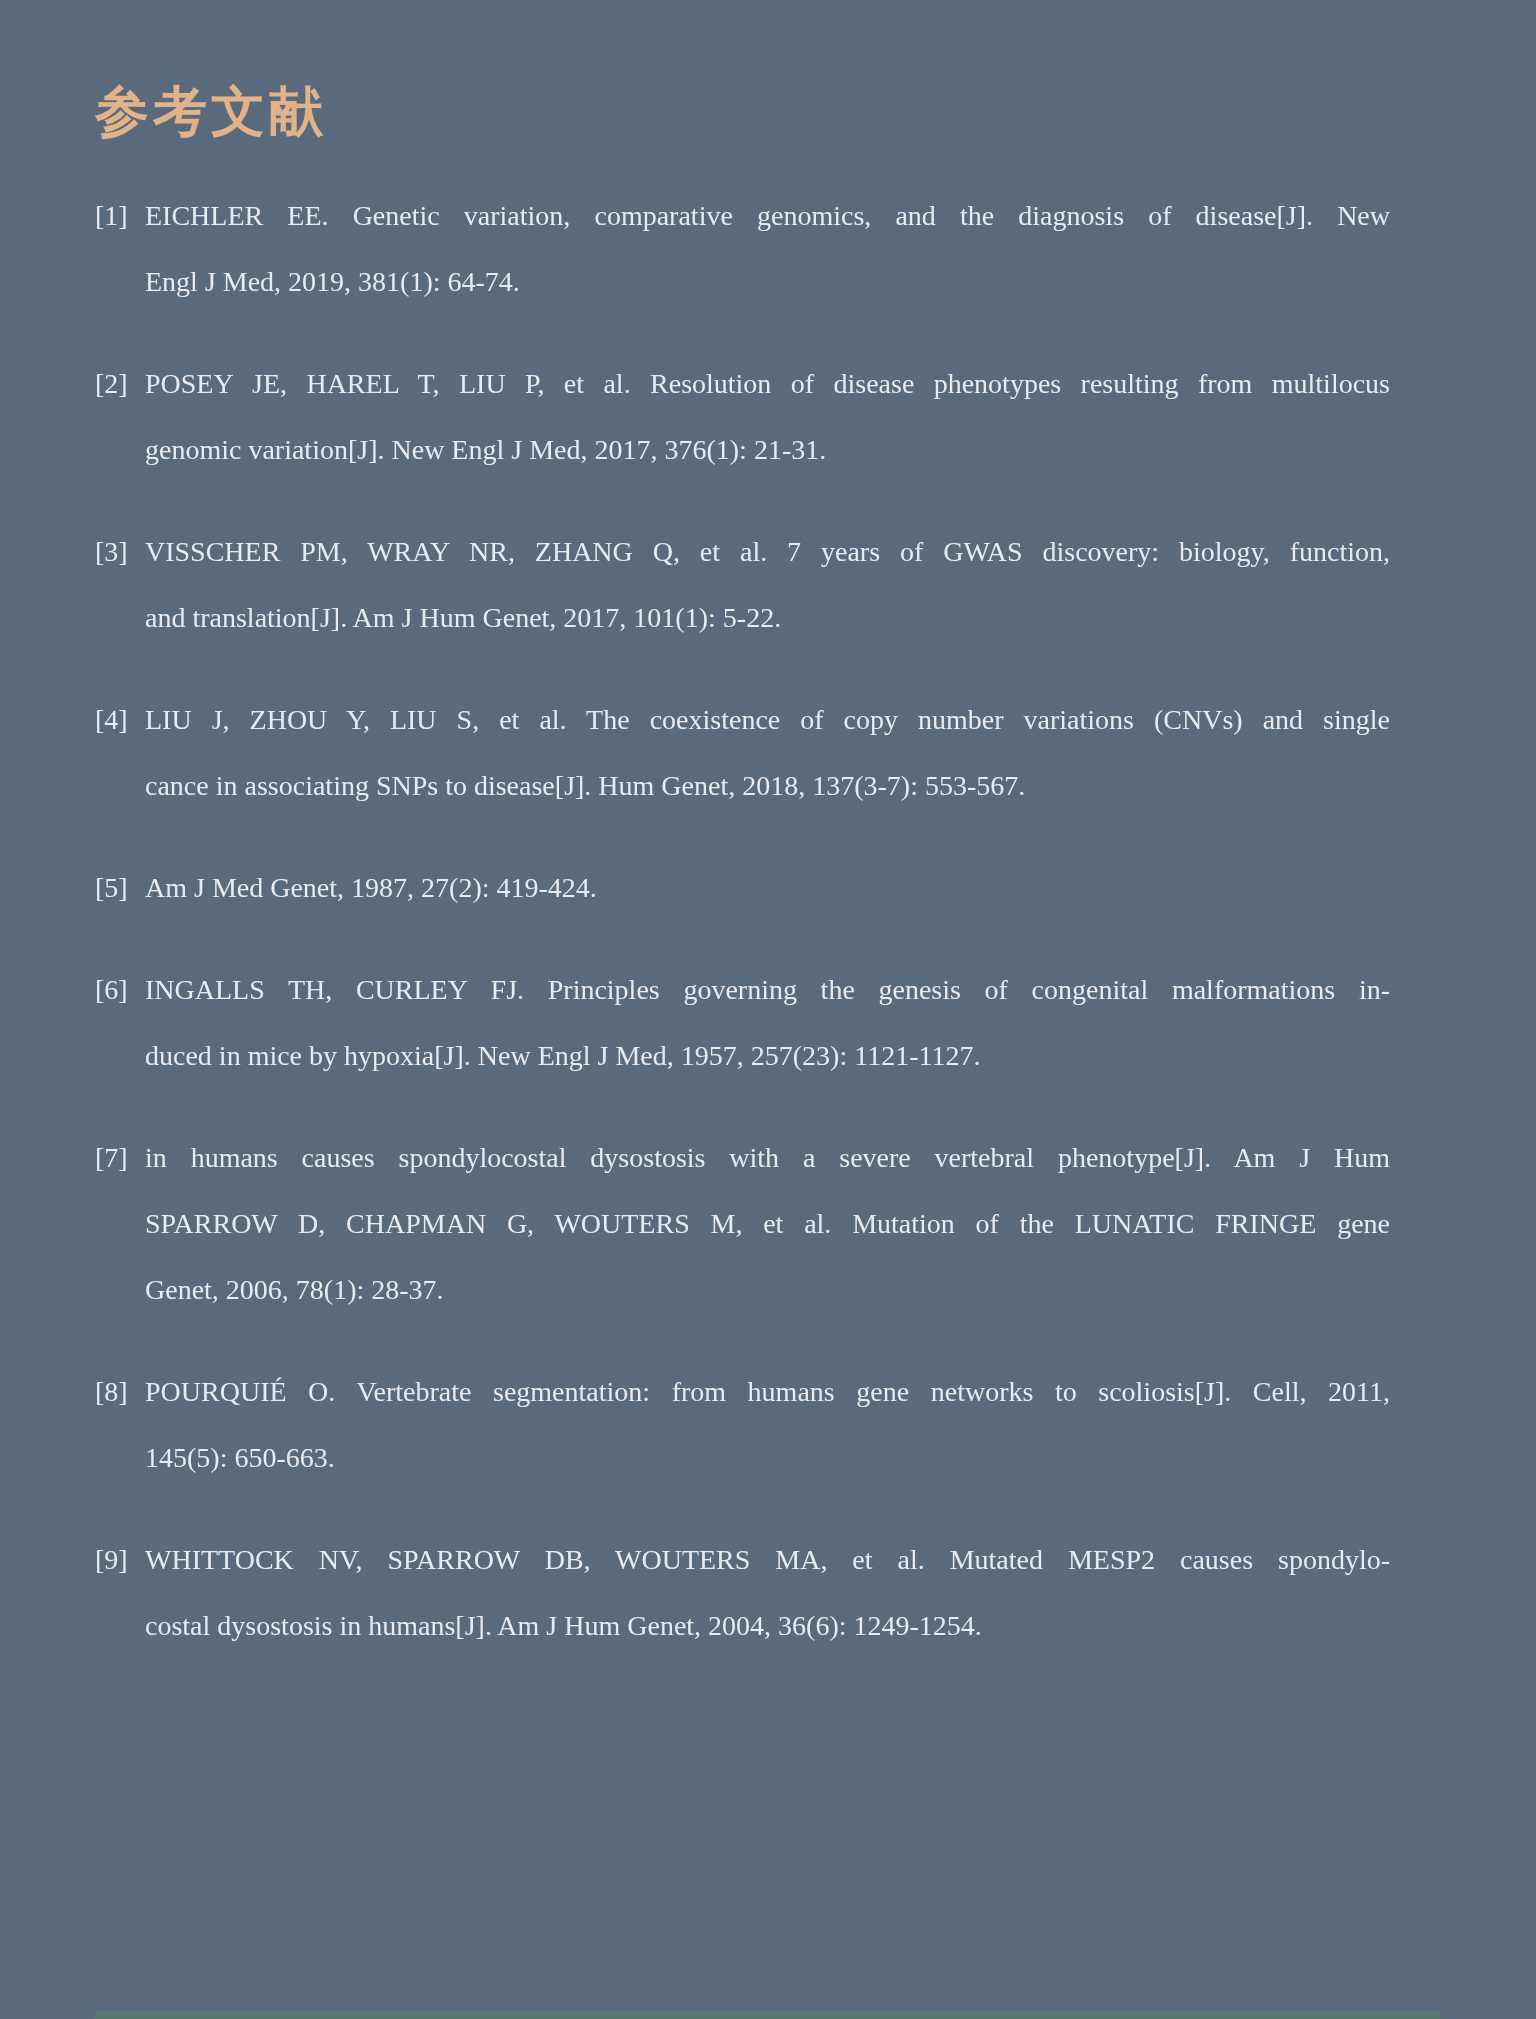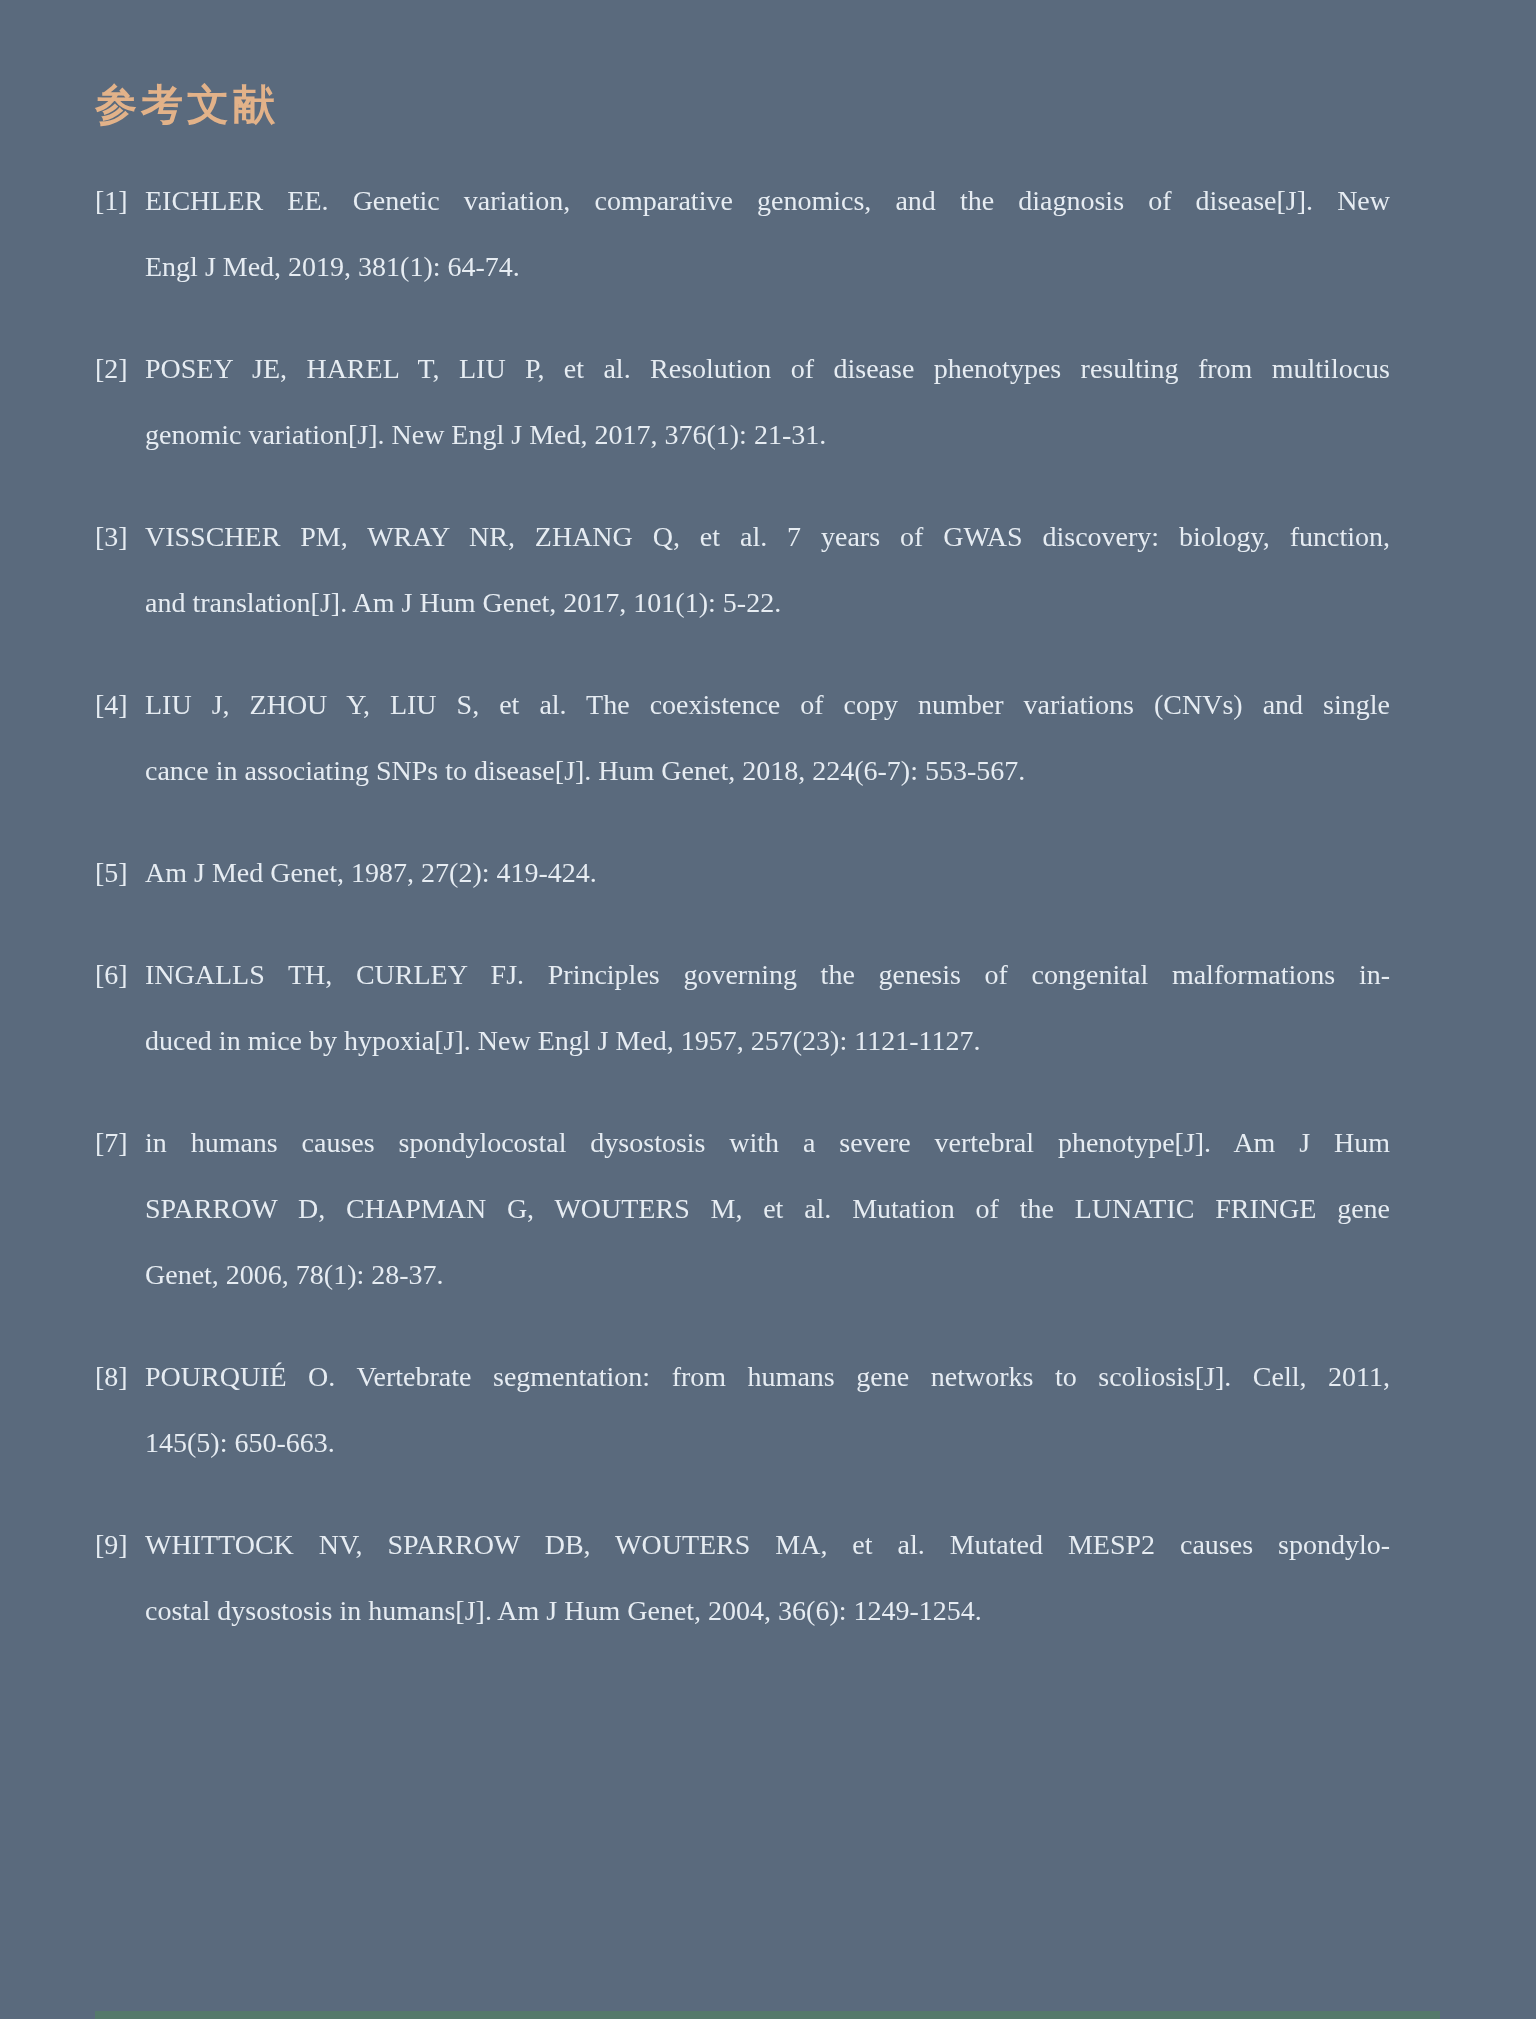--- a/index.html
+++ b/index.html
@@ -15,21 +15,21 @@
     font-family: "Liberation Serif", "DejaVu Serif", serif;
   }
   .page {
     position: absolute;
     left: 95px;
     top: 0;
     width: 1295px; 
   }
   .page-title {
     margin-top: 80px;
-    font-size: 42px;
+    font-size: 54px;
     font-weight: bold;
     letter-spacing: 4px;
     color: #E2B289;
     line-height: 1.2;
   }
   .ref-list {
     margin-top: 38px;
     color: #E6ECF2;
     font-size: 28px;
   }
@@ -81,21 +81,21 @@
         <div class="ref-line last">genomic variation[J]. New Engl J Med, 2017, 376(1): 21-31.</div>
       </div>
       <div class="ref">
         <span class="ref-num">[3]</span>
         <div class="ref-line">VISSCHER PM, WRAY NR, ZHANG Q, et al. 7 years of GWAS discovery: biology, function,</div>
         <div class="ref-line last">and translation[J]. Am J Hum Genet, 2017, 101(1): 5-22.</div>
       </div>
       <div class="ref">
         <span class="ref-num">[4]</span>
         <div class="ref-line">LIU J, ZHOU Y, LIU S, et al. The coexistence of copy number variations (CNVs) and single</div>
-        <div class="ref-line last">cance in associating SNPs to disease[J]. Hum Genet, 2018, 224(6-7): 553-567.</div>
+        <div class="ref-line last">cance in associating SNPs to disease[J]. Hum Genet, 2018, 137(3-7): 553-567.</div>
       </div>
       <div class="ref">
         <span class="ref-num">[5]</span>
         <div class="ref-line last">Am J Med Genet, 1987, 27(2): 419-424.</div>
       </div>
       <div class="ref">
         <span class="ref-num">[6]</span>
         <div class="ref-line">INGALLS TH, CURLEY FJ. Principles governing the genesis of congenital malformations in-</div>
         <div class="ref-line last">duced in mice by hypoxia[J]. New Engl J Med, 1957, 257(23): 1121-1127.</div>
       </div>

